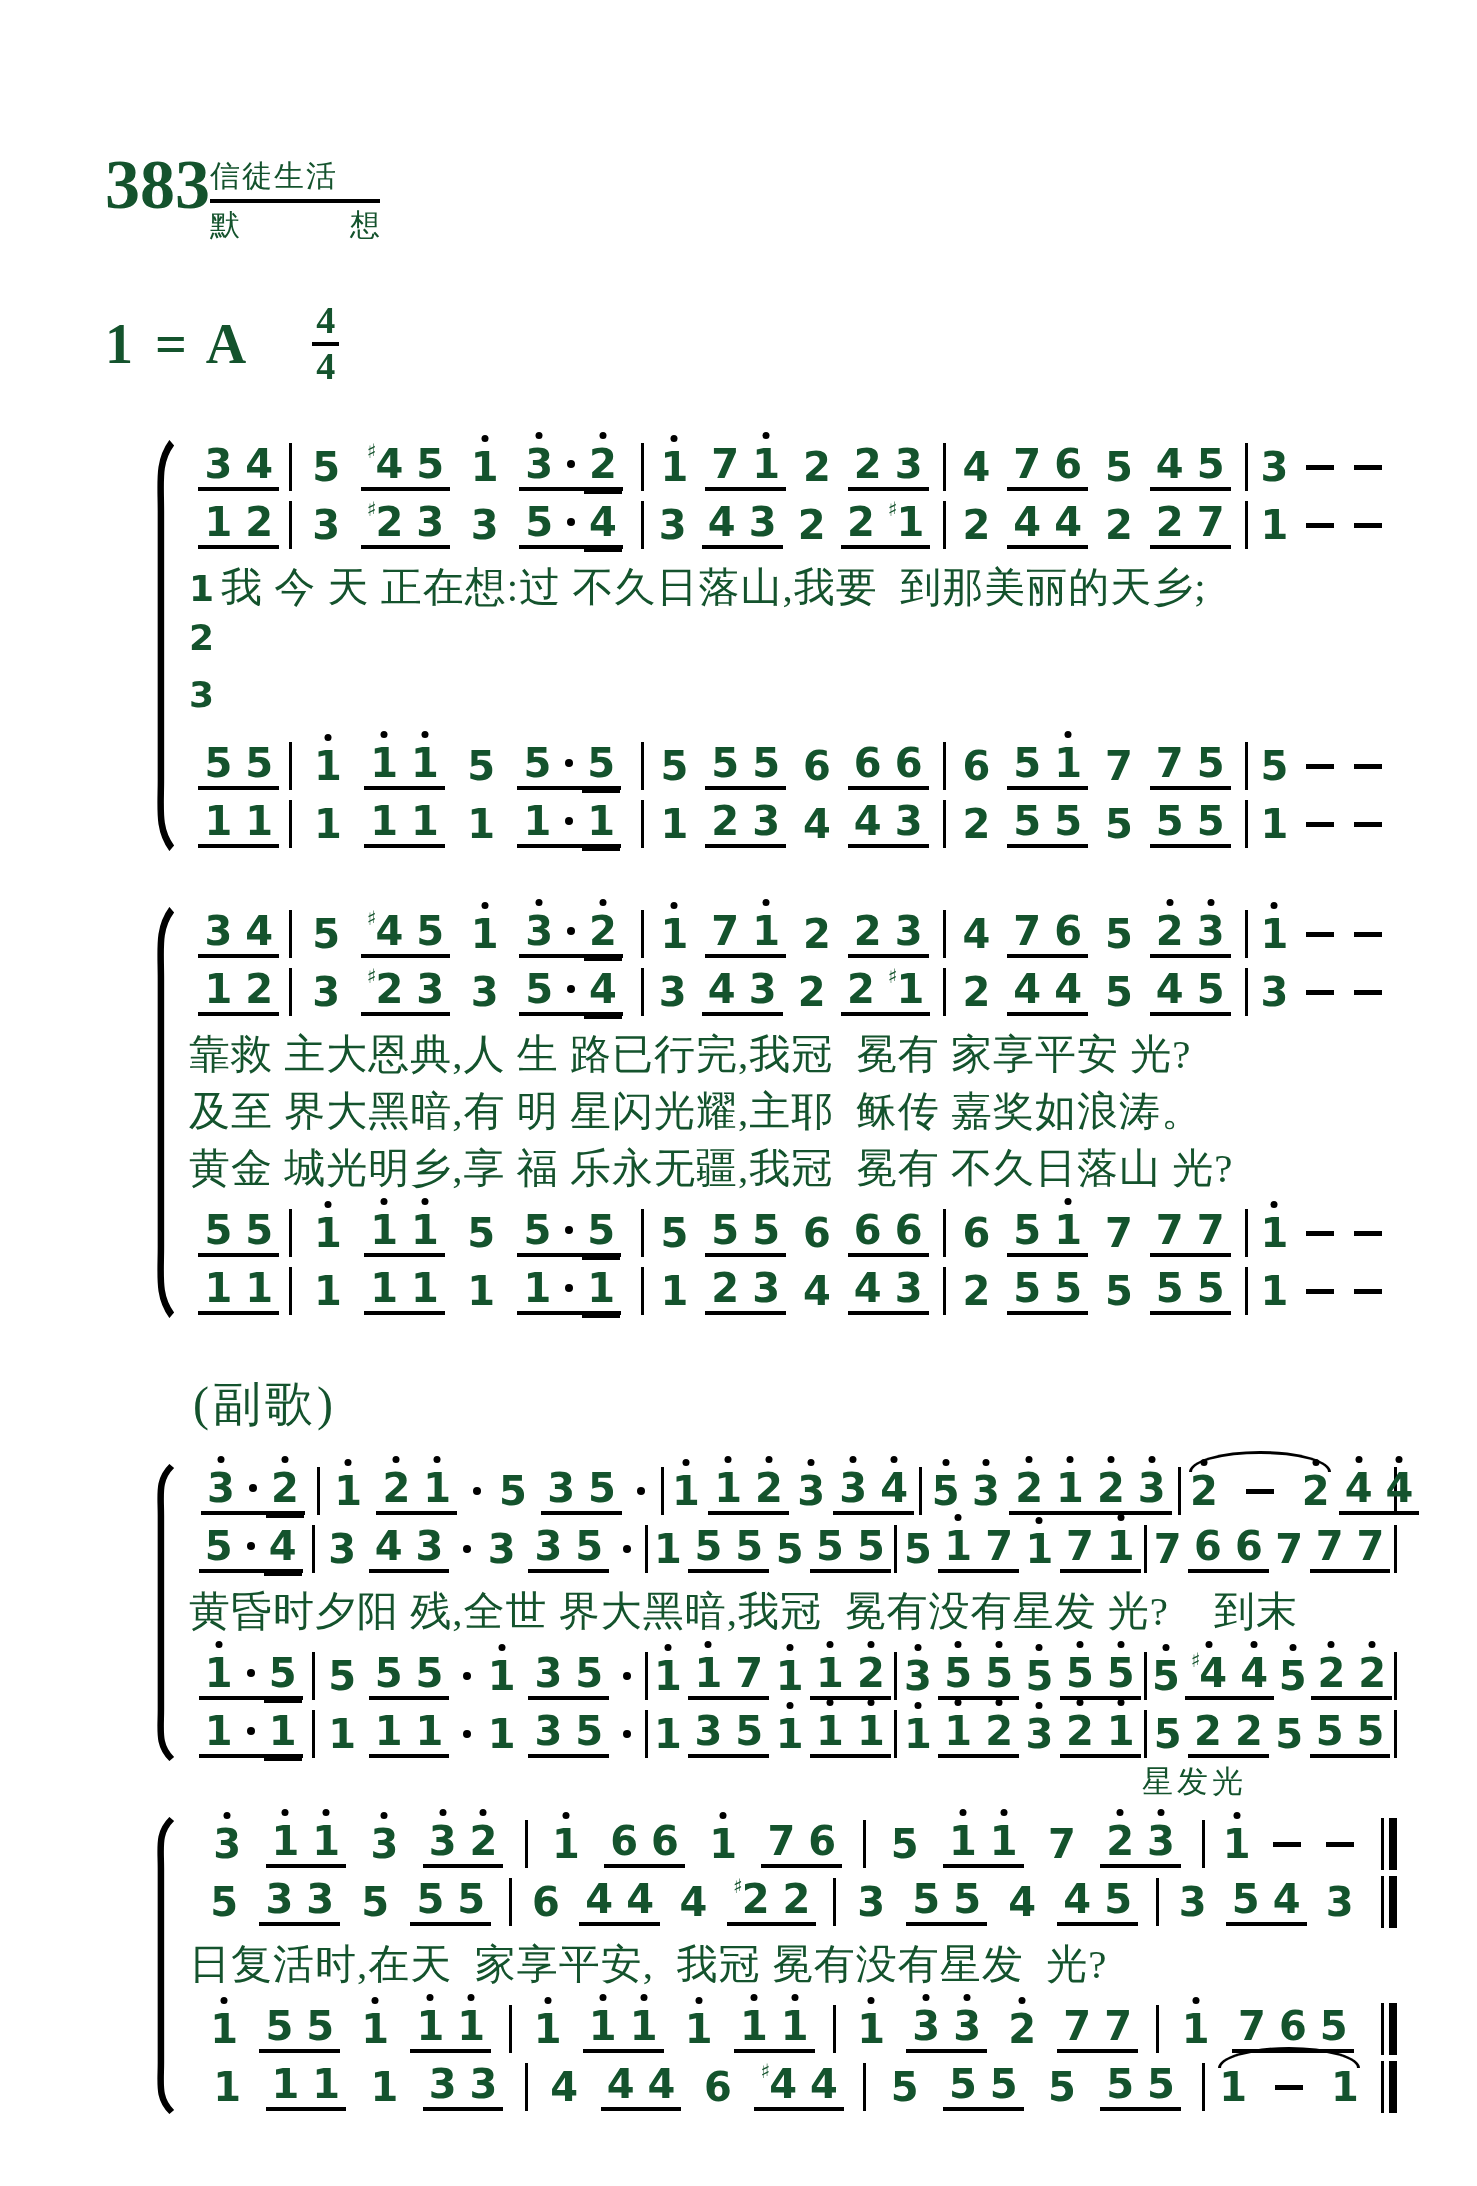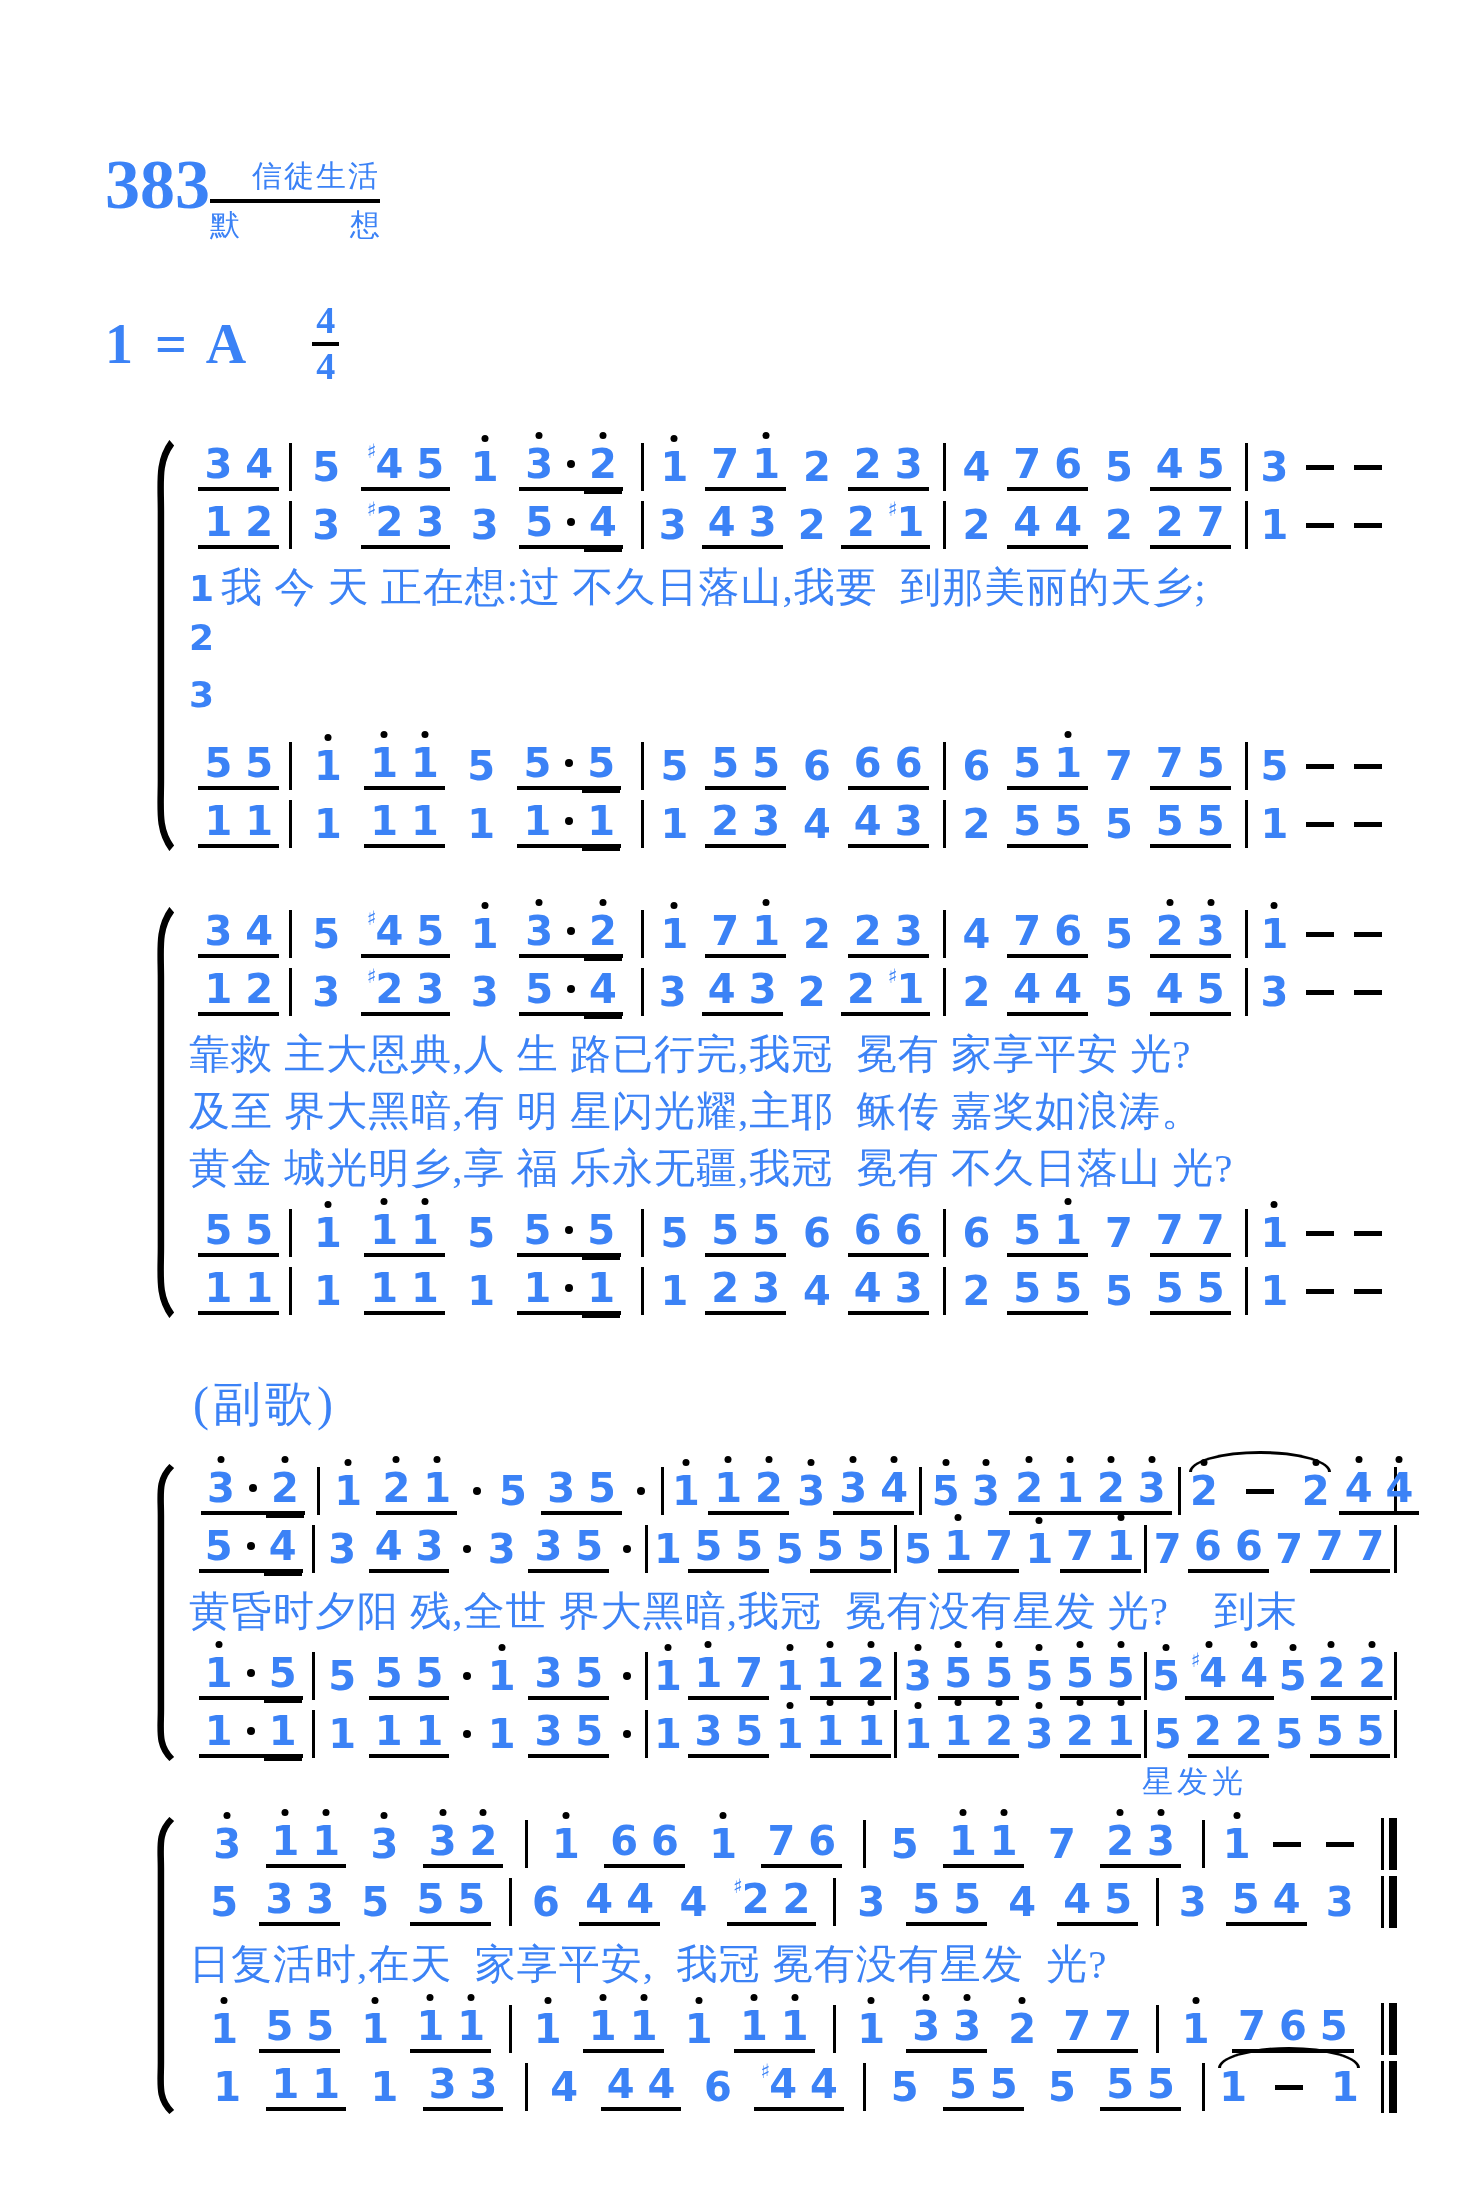--- a/index.html
+++ b/index.html
@@ -1,29 +1,29 @@
 <!DOCTYPE html>
 <html><head>
 <meta charset="utf-8">
 <style>
   html,body{margin:0;padding:0;background:#e8e8e8;}
   #page{
-    width:1477px;height:2186px;background:#ffffff;color:#3b82f6;
+    width:1477px;height:2186px;background:#ffffff;color:#14532d;
     position:relative;box-sizing:border-box;
     padding:150px 80px 40px 105px;
     font-family:"Liberation Serif",serif;
     overflow:hidden;
   }
   
   .header{display:flex;align-items:flex-start;}
   .hymn-number{font-size:70px;font-weight:700;font-family:"Liberation Serif",serif;line-height:1;}
   .title-wrap{flex:1;text-align:center;}
   .song-title{font-size:86px;font-weight:700;letter-spacing:34px;line-height:1;display:inline-block;margin-left:30px;}
   .corner{width:170px;margin-top:6px;flex:0 0 auto;font-size:30px;}
-  .corner .cat{border-bottom:4px solid #000;padding-bottom:2px;letter-spacing:2px;text-align:right;}
+  .corner .cat{border-bottom:4px solid #000;padding-bottom:2px;letter-spacing:2px;}
   .corner .sub{display:flex;justify-content:space-between;margin-top:2px;}
   
   .keyline{display:flex;align-items:center;margin-top:58px;height:80px;}
   .keysig{font-size:56px;font-weight:700;font-family:"Liberation Serif",serif;letter-spacing:4px;}
   .timesig{display:inline-flex;flex-direction:column;align-items:center;margin-left:62px;
            font-family:"Liberation Serif",serif;font-weight:700;font-size:38px;line-height:1;}
   .timesig .tnum{padding:1px 4px 3px;}
   .timesig .tnum:first-child{border-bottom:4px solid #000;}
   
   #systems{margin:54px 0 0 44px;}

